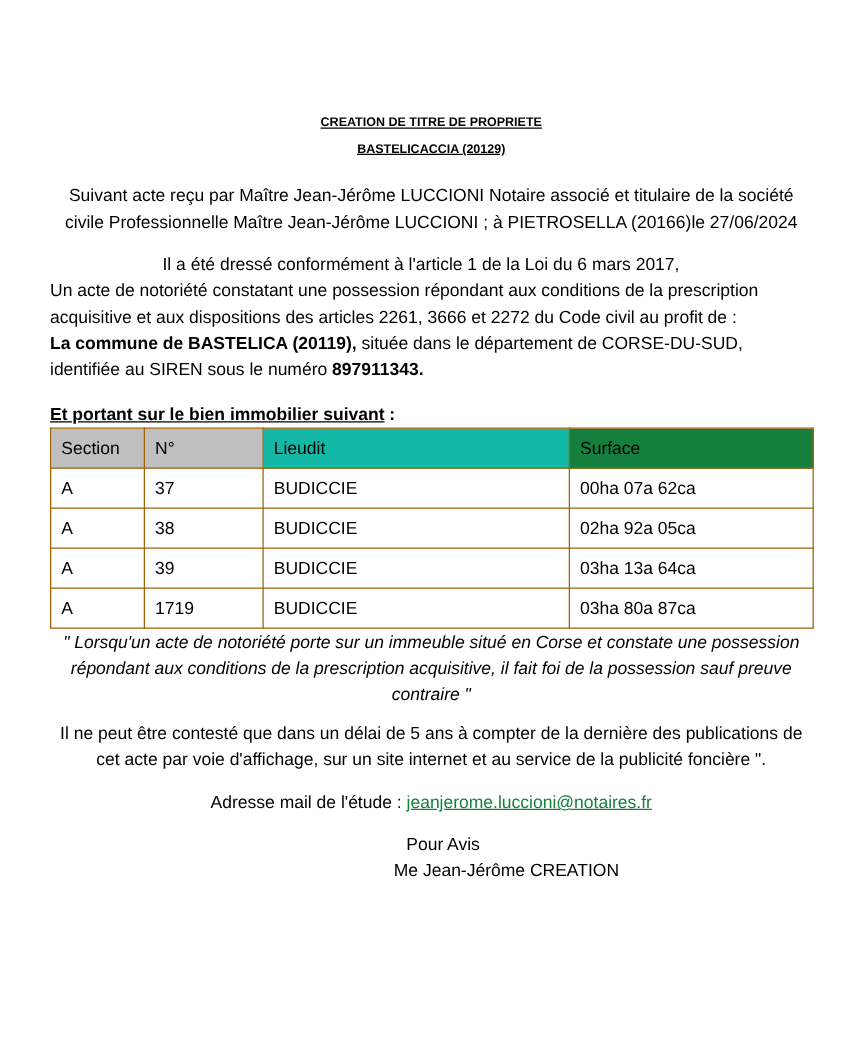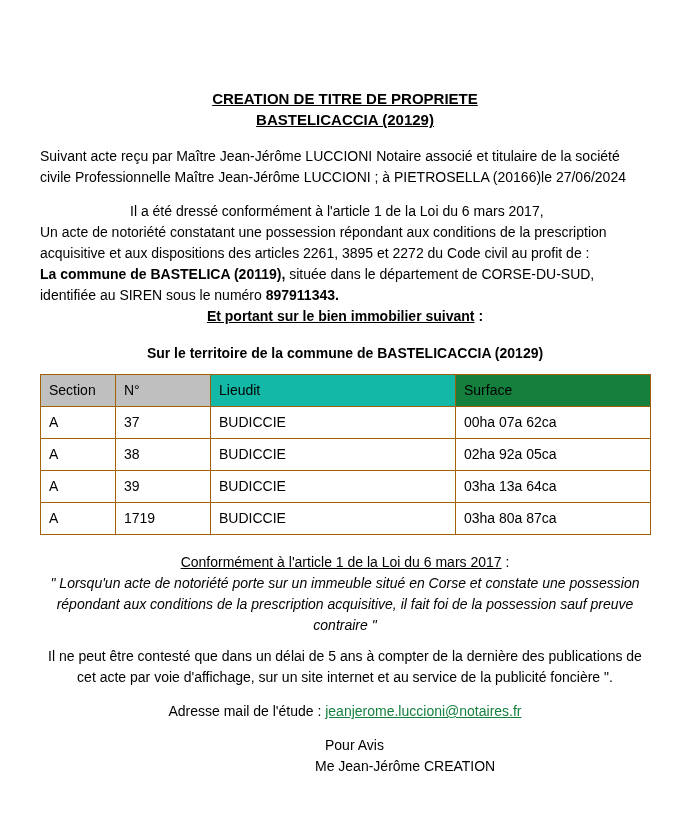--- a/index.html
+++ b/index.html
@@ -10,28 +10,28 @@
     overflow: hidden;
     font-family: "Liberation Sans", sans-serif;
     font-size: 14px;
     line-height: 21px;
     color: #000000;
   }
   .page { padding: 88px 38px 0 40px; }
   .bold { font-weight: bold; }
   .underline { text-decoration: underline; }
 
-  .doc-title { text-align: center; font-weight: bold; font-size: 15px; margin-bottom: 16px; }
+  .doc-title { text-align: center; font-weight: bold; font-size: 10px; margin-bottom: 16px; }
   .doc-title div { text-decoration: underline; }
 
-  .intro-par { text-align: left; margin-bottom: 13px; }
+  .intro-par { text-align: center; margin-bottom: 13px; }
 
   .drafted-line { display: block; text-indent: 90px; }
 
-  .section-heading { text-align: center; }
+  .section-heading { margin-top: 15px; }
   .territory-heading { text-align: center; font-weight: bold; margin-top: 16px; margin-bottom: 10px; }
 
   table.parcels {
     border-collapse: collapse;
     width: 610px;
     table-layout: fixed;
   }
   table.parcels th, table.parcels td {
     border: 1px solid #a16207;
     padding: 0 0 0 8px;
@@ -61,34 +61,33 @@
 
   <div class="doc-title">
     <div>CREATION DE TITRE DE PROPRIETE</div>
     <div>BASTELICACCIA (20129)</div>
   </div>
 
   <p class="intro-par">Suivant acte reçu  par Maître Jean-Jérôme LUCCIONI Notaire associé et titulaire de la société civile Professionnelle Maître Jean-Jérôme LUCCIONI ; à PIETROSELLA (20166)le 27/06/2024</p>
 
   <p>
     <span class="drafted-line">Il a été dressé conformément à l'article 1 de la Loi du 6 mars 2017,</span>
-    <span>Un acte de notoriété constatant une possession répondant aux conditions de la prescription acquisitive et aux dispositions des articles 2261, 3895 et 2272 du Code civil au profit de :</span>
+    <span>Un acte de notoriété constatant une possession répondant aux conditions de la prescription acquisitive et aux dispositions des articles 2261, 3666 et 2272 du Code civil au profit de :</span>
   </p>
 
   <p>
     <strong>La commune de BASTELICA (20119),</strong>
     <span>située dans le département de CORSE-DU-SUD, identifiée au SIREN sous le numéro</span>
     <strong>897911343.</strong>
   </p>
 
   <p class="section-heading bold">
     <span class="underline">Et portant sur le bien immobilier suivant</span><span> :</span>
   </p>
 
-  <p class="territory-heading">Sur le territoire de la commune de BASTELICACCIA (20129)</p>
 
 
   <table class="parcels">
     <colgroup>
       <col class="c-section">
         <col class="c-num">
         <col class="c-lieudit">
         <col class="c-surface">
     </colgroup>
     <thead>
@@ -120,23 +119,20 @@
       </tr>
       <tr>
         <td>A</td>
         <td>1719</td>
         <td>BUDICCIE</td>
         <td>03ha 80a 87ca</td>
       </tr>
     </tbody>
   </table>
 
-  <p class="law-ref">
-    <span class="underline">Conformément à l'article 1 de la Loi du 6 mars 2017</span><span> :</span>
-  </p>
 
   <p class="quote">" Lorsqu'un acte de notoriété porte sur un immeuble situé en Corse et constate une possession répondant aux conditions de la prescription acquisitive, il fait foi de la possession sauf preuve contraire  "</p>
 
   <p class="contest">Il ne peut être contesté que dans un délai de 5 ans à compter de la dernière des publications de cet acte par voie d'affichage, sur un site internet et au service de la publicité foncière ".</p>
 
   <p class="mail-line">
     <span>Adresse mail de l'étude :</span>
     <a>jeanjerome.luccioni@notaires.fr</a>
   </p>
 

